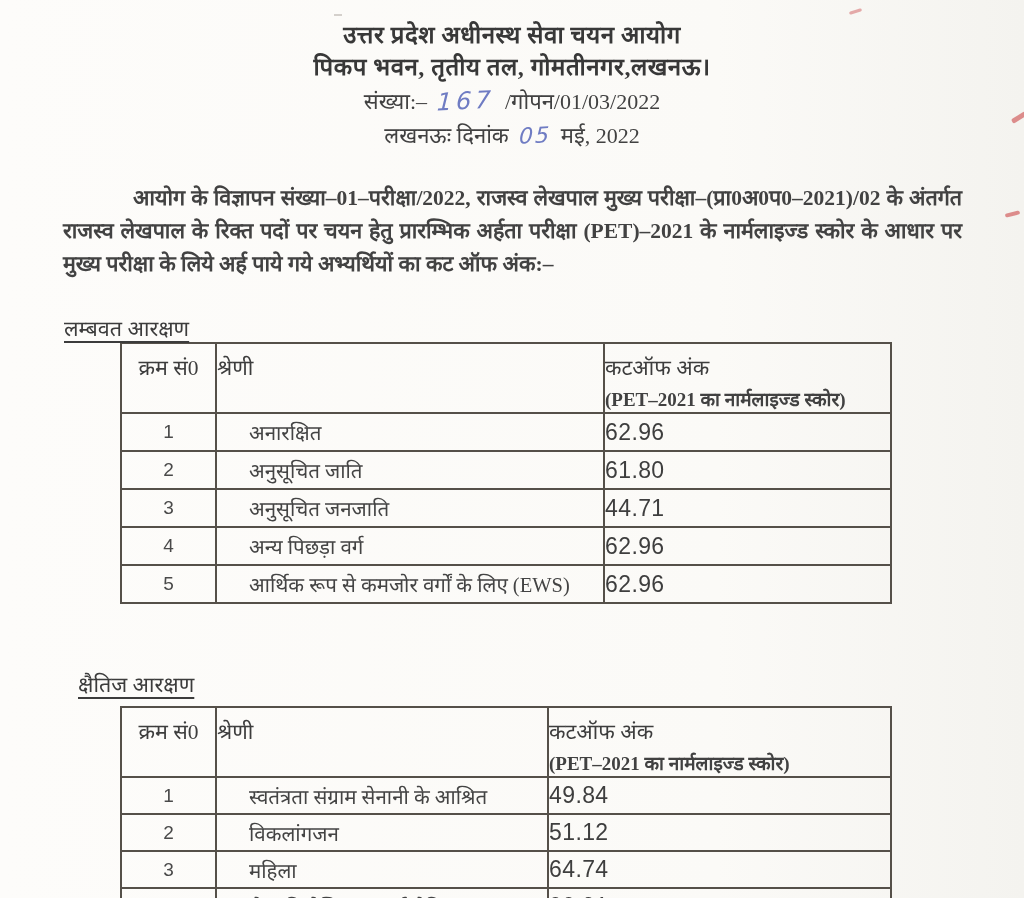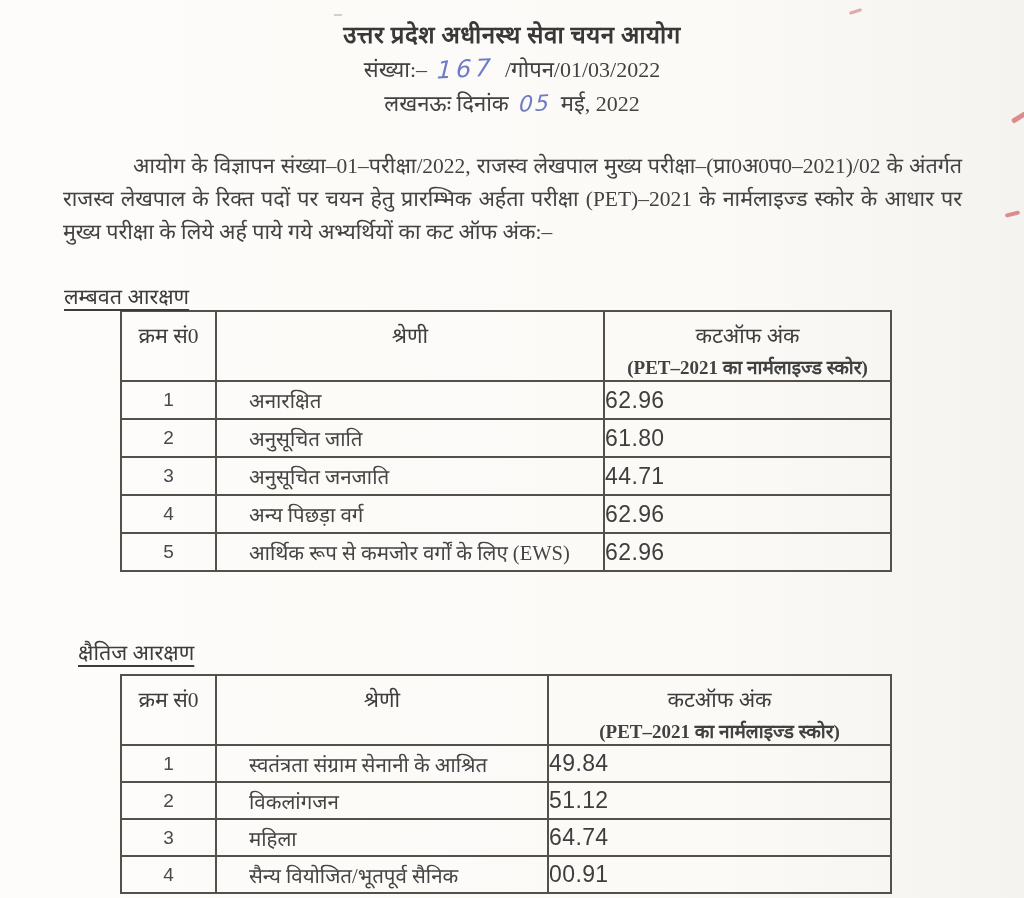--- a/index.html
+++ b/index.html
@@ -53,21 +53,21 @@
     font-weight: 500;
     letter-spacing: 4px;
     transform: rotate(-3deg) skewX(-6deg);
     margin: 0 10px;
   }
   .date-line .handwritten { font-size: 22px; letter-spacing: 2px; }
 
   .intro {
     margin: 30px 62px 0 63px;
     font-size: 21.5px;
-    font-weight: 400;
+    font-weight: 700;
     line-height: 33px;
     text-indent: 70px;
     color: #424242;
     text-align: justify;
   }
 
   .section-title {
     margin: 25px 0 0 64px;
     font-size: 21.5px;
     font-weight: 400;
@@ -87,21 +87,21 @@
   }
   .cutoff-table th, .cutoff-table td {
     border: 2px solid #555049;
     font-weight: 500;
   }
   .cutoff-table th {
     vertical-align: top;
     padding-top: 8px;
     font-size: 21.5px;
     color: #3d3d3d;
-    text-align: center;
+    text-align: left;
     height: 64px;
   }
   .t2 .cutoff-table th { height: 68px; }
   .cutoff-table td {
     height: 38px;
     font-size: 20.5px;
     color: #444;
     vertical-align: middle;
   }
   .t2 .cutoff-table td { height: 37px; }
@@ -130,20 +130,21 @@
 
 <div class="page">
 
   <div class="scan-mark mark1"></div>
   <div class="scan-mark mark2"></div>
   <div class="scan-mark mark3"></div>
   <div class="speck"></div>
 
   <header class="doc-header">
     <div class="org-name">उत्तर प्रदेश अधीनस्थ सेवा चयन आयोग</div>
+    <div class="org-address">पिकप भवन, तृतीय तल, गोमतीनगर,लखनऊ।</div>
     <div class="ref-line"><span>संख्या:–</span><span class="handwritten">167</span><span>/गोपन/01/03/2022</span></div>
     <div class="date-line"><span>लखनऊः दिनांक</span><span class="handwritten">05</span><span>मई, 2022</span></div>
   </header>
 
   <p class="intro">आयोग के विज्ञापन संख्या–01–परीक्षा/2022, राजस्व लेखपाल मुख्य परीक्षा–(प्रा0अ0प0–2021)/02 के अंतर्गत राजस्व लेखपाल के रिक्त पदों पर चयन हेतु प्रारम्भिक अर्हता परीक्षा (PET)–2021 के नार्मलाइज्ड स्कोर के आधार पर मुख्य परीक्षा के लिये अर्ह पाये गये अभ्यर्थियों का कट ऑफ अंक:–</p>
 
   <section class="section t1">
     <div class="section-title">लम्बवत आरक्षण</div>
     <table class="cutoff-table tbl">
       <colgroup>

